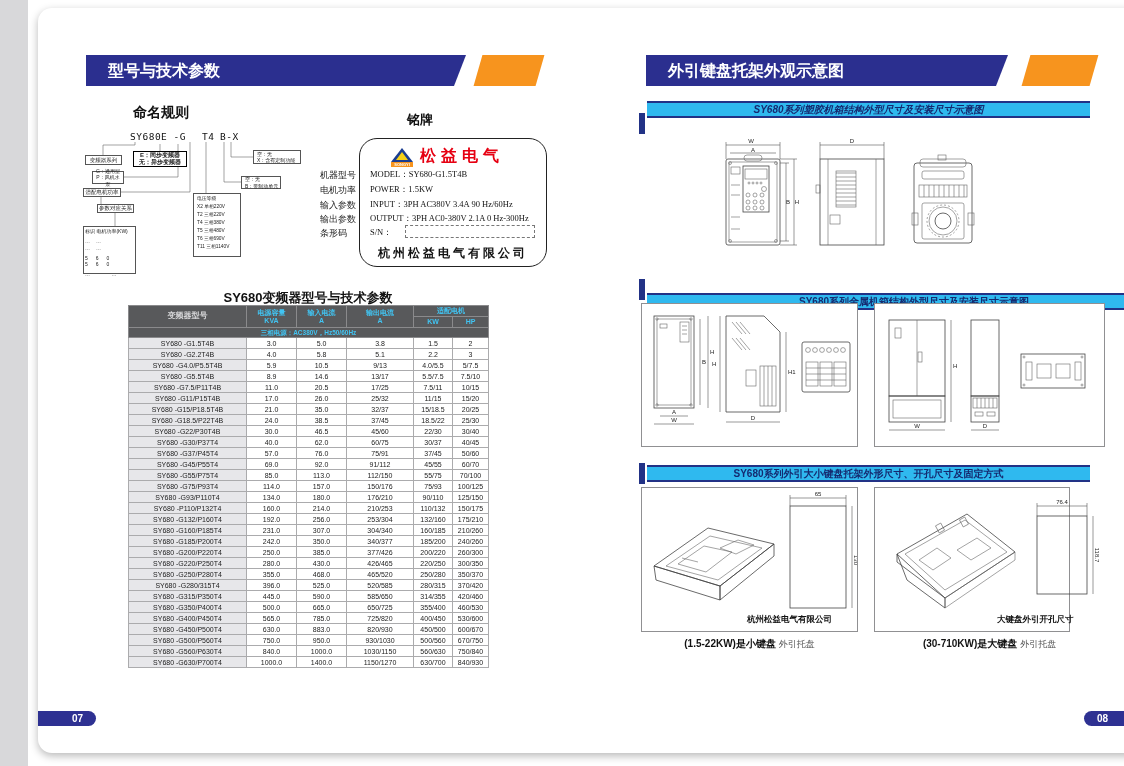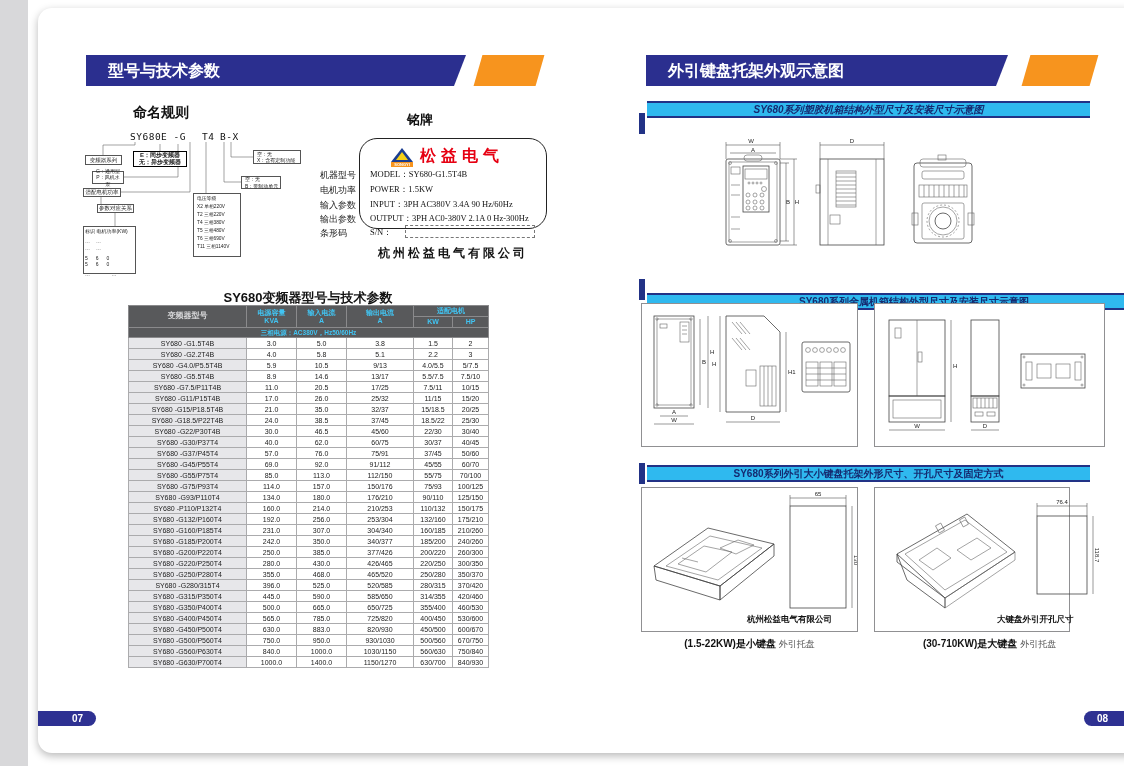--- a/index.html
+++ b/index.html
@@ -131,21 +131,21 @@
   </div>
 
   <div class="abs" style="left:352px; top:111px; width:80px; text-align:center; font-size:13px; font-weight:bold; color:#111;">铭牌</div>
 
   <div class="side-label" style="left:292px; top:169px;">机器型号</div>
   <div class="side-label" style="left:292px; top:184px;">电机功率</div>
   <div class="side-label" style="left:292px; top:199px;">输入参数</div>
   <div class="side-label" style="left:292px; top:213px;">输出参数</div>
   <div class="side-label" style="left:292px; top:227px;">条形码</div>
 
-  <div class="abs plate" style="left:331px; top:138px; width:188px; height:91px;">
+  <div class="abs plate" style="left:331px; top:138px; width:188px; height:129px;">
     <svg width="24" height="20" style="position:absolute; left:30px; top:8px;">
       <polygon points="12,1 23,15 1,15" fill="#1b3e91"></polygon>
       <polygon points="12,5 18,13 6,13" fill="#f7d117"></polygon>
       <rect x="1" y="15" width="22" height="5" fill="#f7941e"></rect>
       <text x="12" y="19" text-anchor="middle" font-size="4" fill="#fff" font-weight="bold">SONGYI</text>
     </svg>
     <div class="abs" style="left:60px; top:7px; font-size:16px; font-weight:bold; color:#e60012; letter-spacing:5px;">松益电气</div>
     <div class="plate-row" style="left:10px; top:30px;">
       <span>MODEL：</span><span>SY680-G1.5T4B</span>
     </div>

